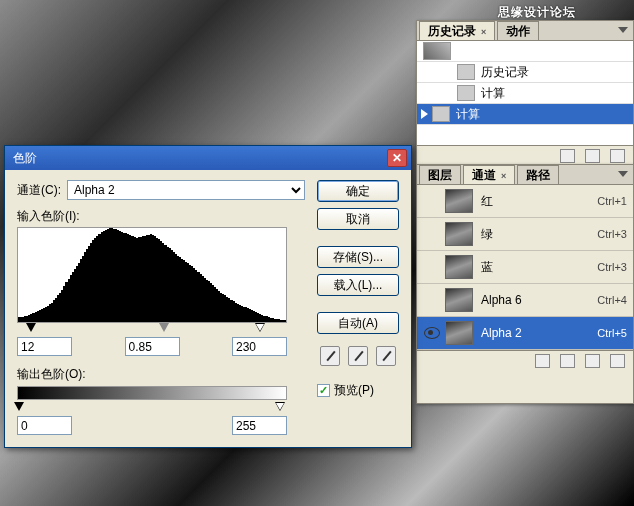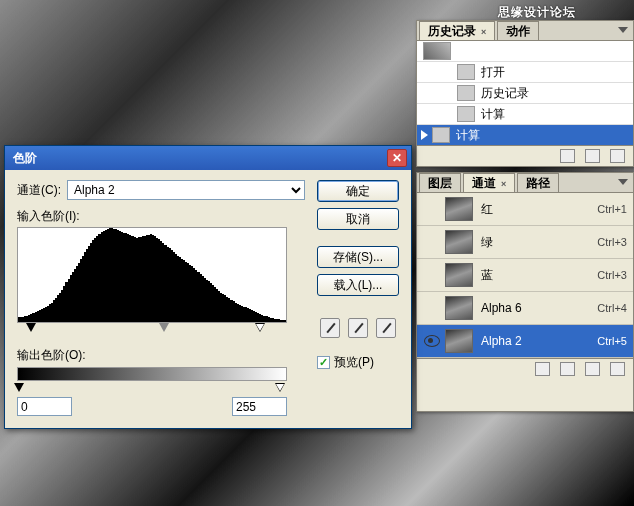--- a/index.html
+++ b/index.html
@@ -25,35 +25,35 @@
 .history-row { display:flex; align-items:center; height:21px; border-bottom:1px solid #ddd; padding-left:2px; }
 .history-row .indent { width:38px; }
 .history-row .icon { width:18px; height:16px; background:#ccc; border:1px solid #999; margin-right:6px; display:inline-block; }
 .history-row.thumb .icon{ width:28px; height:18px; background:linear-gradient(45deg,#666,#bbb); margin-left:4px;}
 .history-row.active { background:#316ac5; color:#fff; }
 .history-row.active .play { width:0;height:0;border-top:5px solid transparent;border-bottom:5px solid transparent;border-left:7px solid #fff; margin:0 4px 0 2px;}
 .panel-footer { height:20px; border-top:1px solid #8a867a; display:flex; justify-content:flex-end; align-items:center; gap:10px; padding-right:8px; }
 .mini-icon { width:15px; height:14px; border:1px solid #888; background:#eee; display:inline-block; }
 
 
-.channels-panel { top:172px; right:0; width:218px; height:240px; }
+.channels-panel { top:164px; right:0; width:218px; height:240px; }
 .chan-list { background:#ece9d8; }
 .chan-row { display:flex; align-items:center; height:33px; border-bottom:1px solid #c6c3b6; padding:0 6px; }
 .chan-row .eye { width:18px; height:14px; margin-right:4px; position:relative; }
 .chan-row .eye.on:before{content:"";position:absolute;width:14px;height:10px;border:1px solid #333;border-radius:60%;top:1px;left:1px;}
 .chan-row .eye.on:after{content:"";position:absolute;width:5px;height:5px;background:#333;border-radius:50%;top:4px;left:5px;}
 .chan-row .thumb { width:28px; height:24px; border:1px solid #666; margin-right:8px; background:linear-gradient(160deg,#333,#999,#555);}
 .chan-row .shortcut { margin-left:auto; color:#444; font-size:11px; }
 .chan-row.active { background:#316ac5; color:#fff; }
 .chan-row.active .shortcut{color:#fff;}
 
 
 .dialog { position:absolute; top:145px; left:4px; width:408px; background:#ece9d8; border:1px solid #003c74; box-shadow:2px 2px 6px rgba(0,0,0,.5);}
 .titlebar { height:24px; background:linear-gradient(#3b77d3,#2a5bb8); display:flex; align-items:center; padding:0 4px; }
-.titlebar .title { color:#fff; font-weight:bold; flex:1; padding-left:4px;}
+.titlebar .title { color:#fff; font-weight:normal; flex:1; padding-left:4px;}
 .titlebar .close { width:20px;height:18px;background:#d9534f;border:1px solid #a03030;display:flex;align-items:center;justify-content:center;color:#fff;font-weight:bold;border-radius:2px;}
 .dlg-body { padding:10px 12px 12px; display:flex; gap:12px; }
 .dlg-left { flex:1; }
 .dlg-right { width:82px; display:flex; flex-direction:column; gap:6px; align-items:stretch;}
 .row { display:flex; align-items:center; margin-bottom:8px; gap:6px;}
 .label { }
 select.combo { flex:1; height:20px; border:1px solid #7f9db9; background:#fff; padding:0 2px;}
 .histogram { width:270px; height:96px; border:1px solid #999; margin:2px 0 0; position:relative; background:#fff;}
 .histobars{position:absolute;bottom:0;left:0;right:0;height:96px;display:flex;align-items:flex-end;}
 .histobars span{flex:1;background:#000;}
@@ -94,25 +94,20 @@
     <div class="panel-tab inactive">
         <span>动作</span>
       </div>
     <div class="panel-menu">
         <span></span>
       </div>
   </div>
   <div class="history-list">
     <div class="history-row thumb">
         <span class="icon"></span>
-      </div>
-    <div class="history-row">
-        <span class="indent"></span>
-        <span class="icon"></span>
-        <span>打开</span>
       </div>
     <div class="history-row">
         <span class="indent"></span>
         <span class="icon"></span>
         <span>历史记录</span>
       </div>
     <div class="history-row">
         <span class="indent"></span>
         <span class="icon"></span>
         <span>计算</span>
@@ -330,39 +325,45 @@
             <span style="height: 2.44412px;"></span>
             <span style="height: 2.20123px;"></span>
             <span style="height: 1.95833px;"></span>
           </div>
       </div>
       <div class="slider-track">
         <span class="tri black" style="left:9px"></span>
         <span class="tri gray" style="left:142px"></span>
         <span class="tri white" style="left:238px"></span>
       </div>
+      <div class="inputs3">
+        <input class="num-input" value="12" style="">
+        <input class="num-input" value="0.85" style="">
+        <input class="num-input" value="230" style="">
+      </div>
       <div style="height:10px"></div>
       <div>输出色阶(O):</div>
       <div class="gradient"></div>
       <div class="slider-track">
         <span class="tri black" style="left:-3px"></span>
         <span class="tri white" style="left:258px"></span>
       </div>
       <div class="inputs2">
         <input class="num-input" value="0" style="">
         <input class="num-input" value="255" style="">
       </div>
     </div>
     <div class="dlg-right">
       <button class="btn default">确定</button>
       <button class="btn">取消</button>
       <div style="height:4px"></div>
       <button class="btn">存储(S)...</button>
       <button class="btn">载入(L)...</button>
       <div style="height:4px"></div>
+      <button class="btn">自动(A)</button>
       <div class="eyedrops">
         <span class="dropper"></span>
         <span class="dropper"></span>
         <span class="dropper"></span>
       </div>
       <label class="chk-row">
         <span class="chk">✓</span>
         <span>预览(P)</span>
       </label>
     </div>

